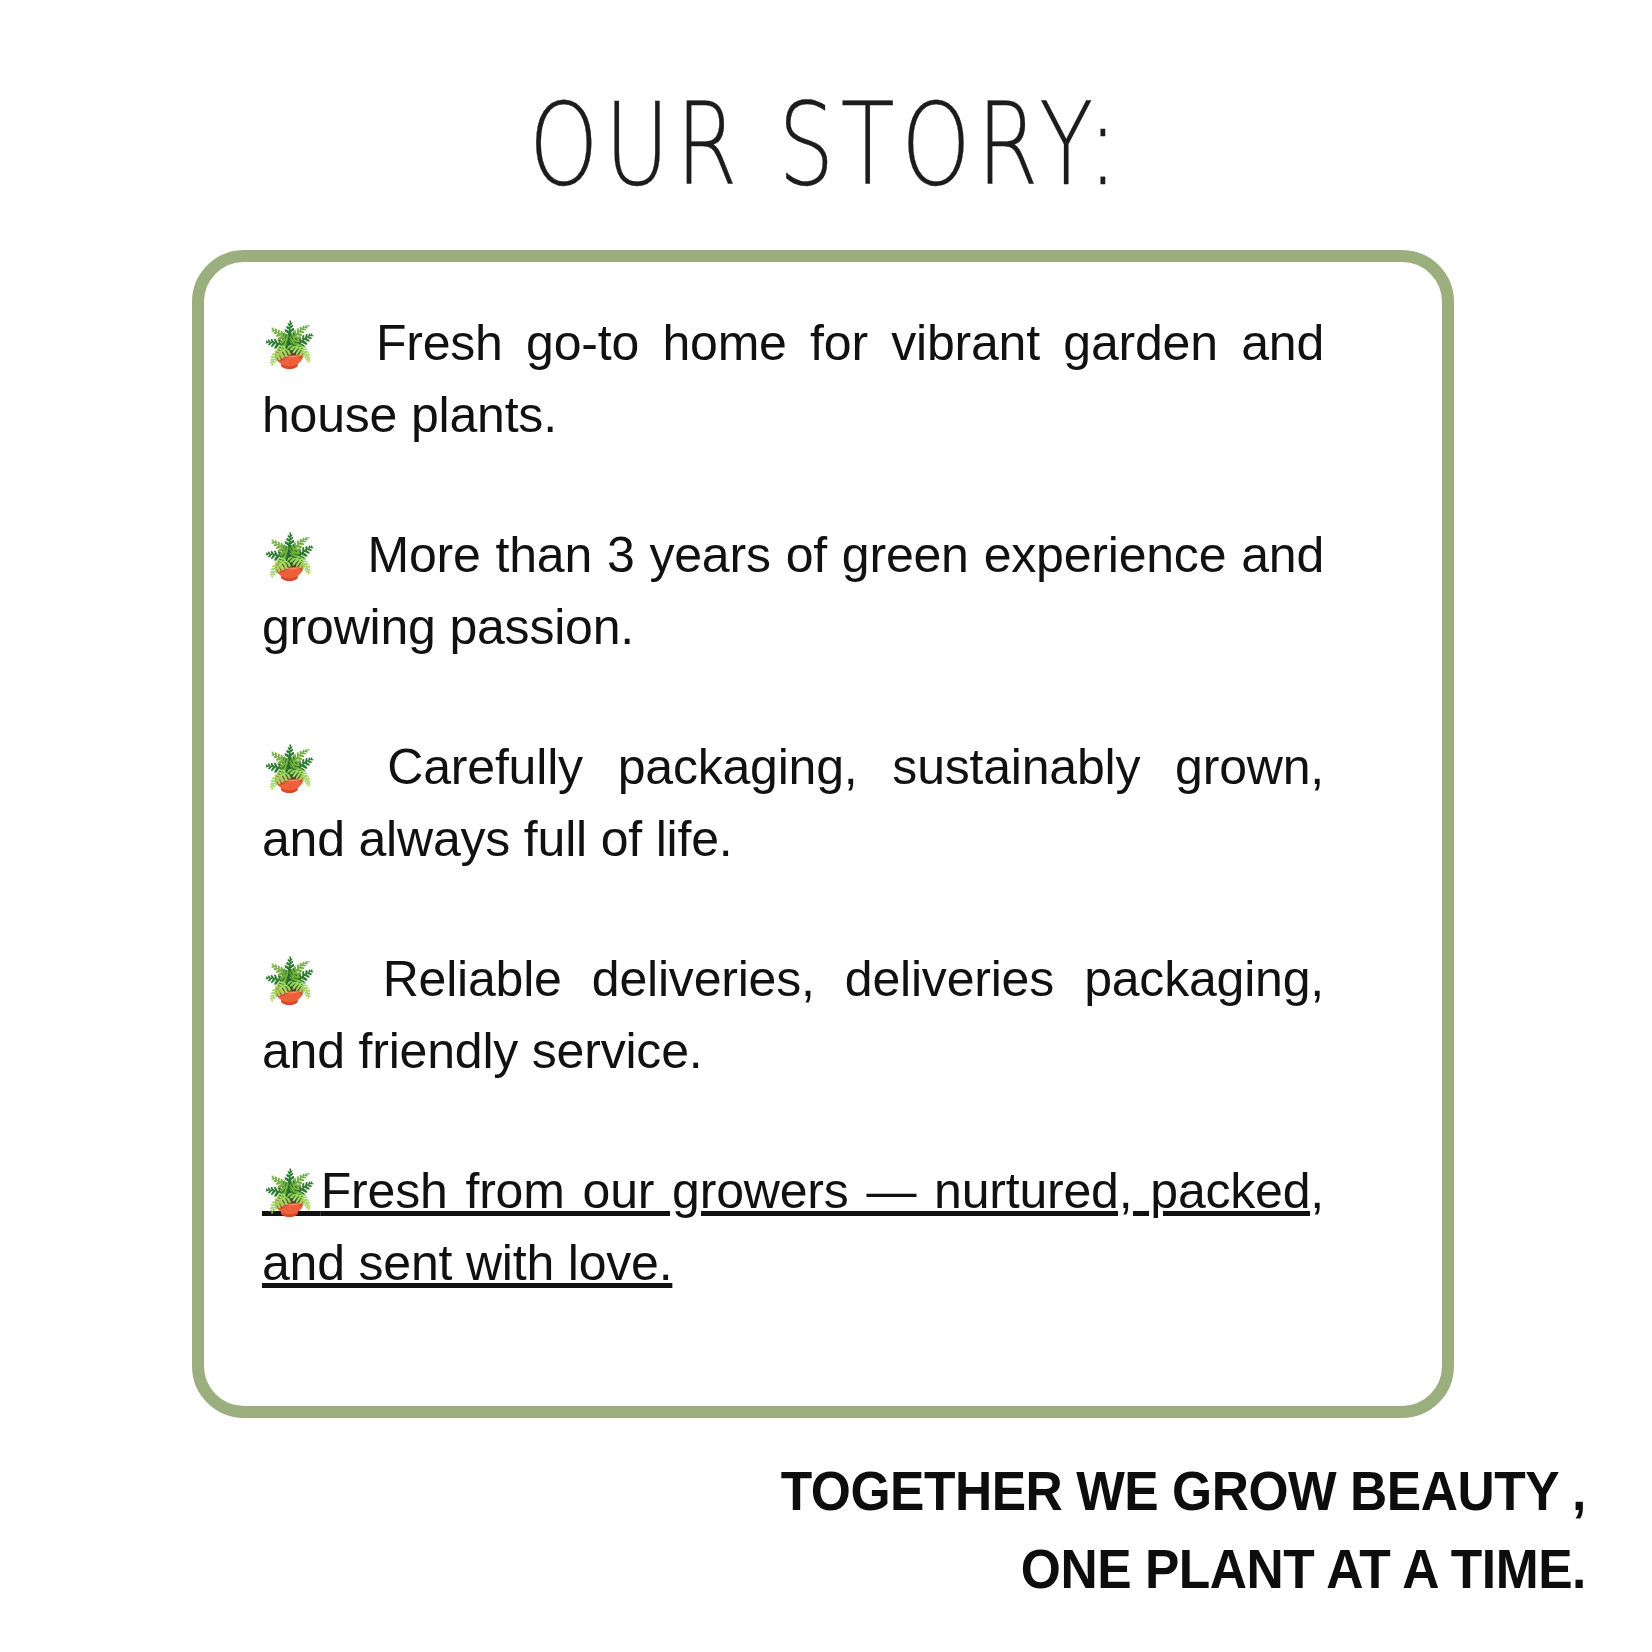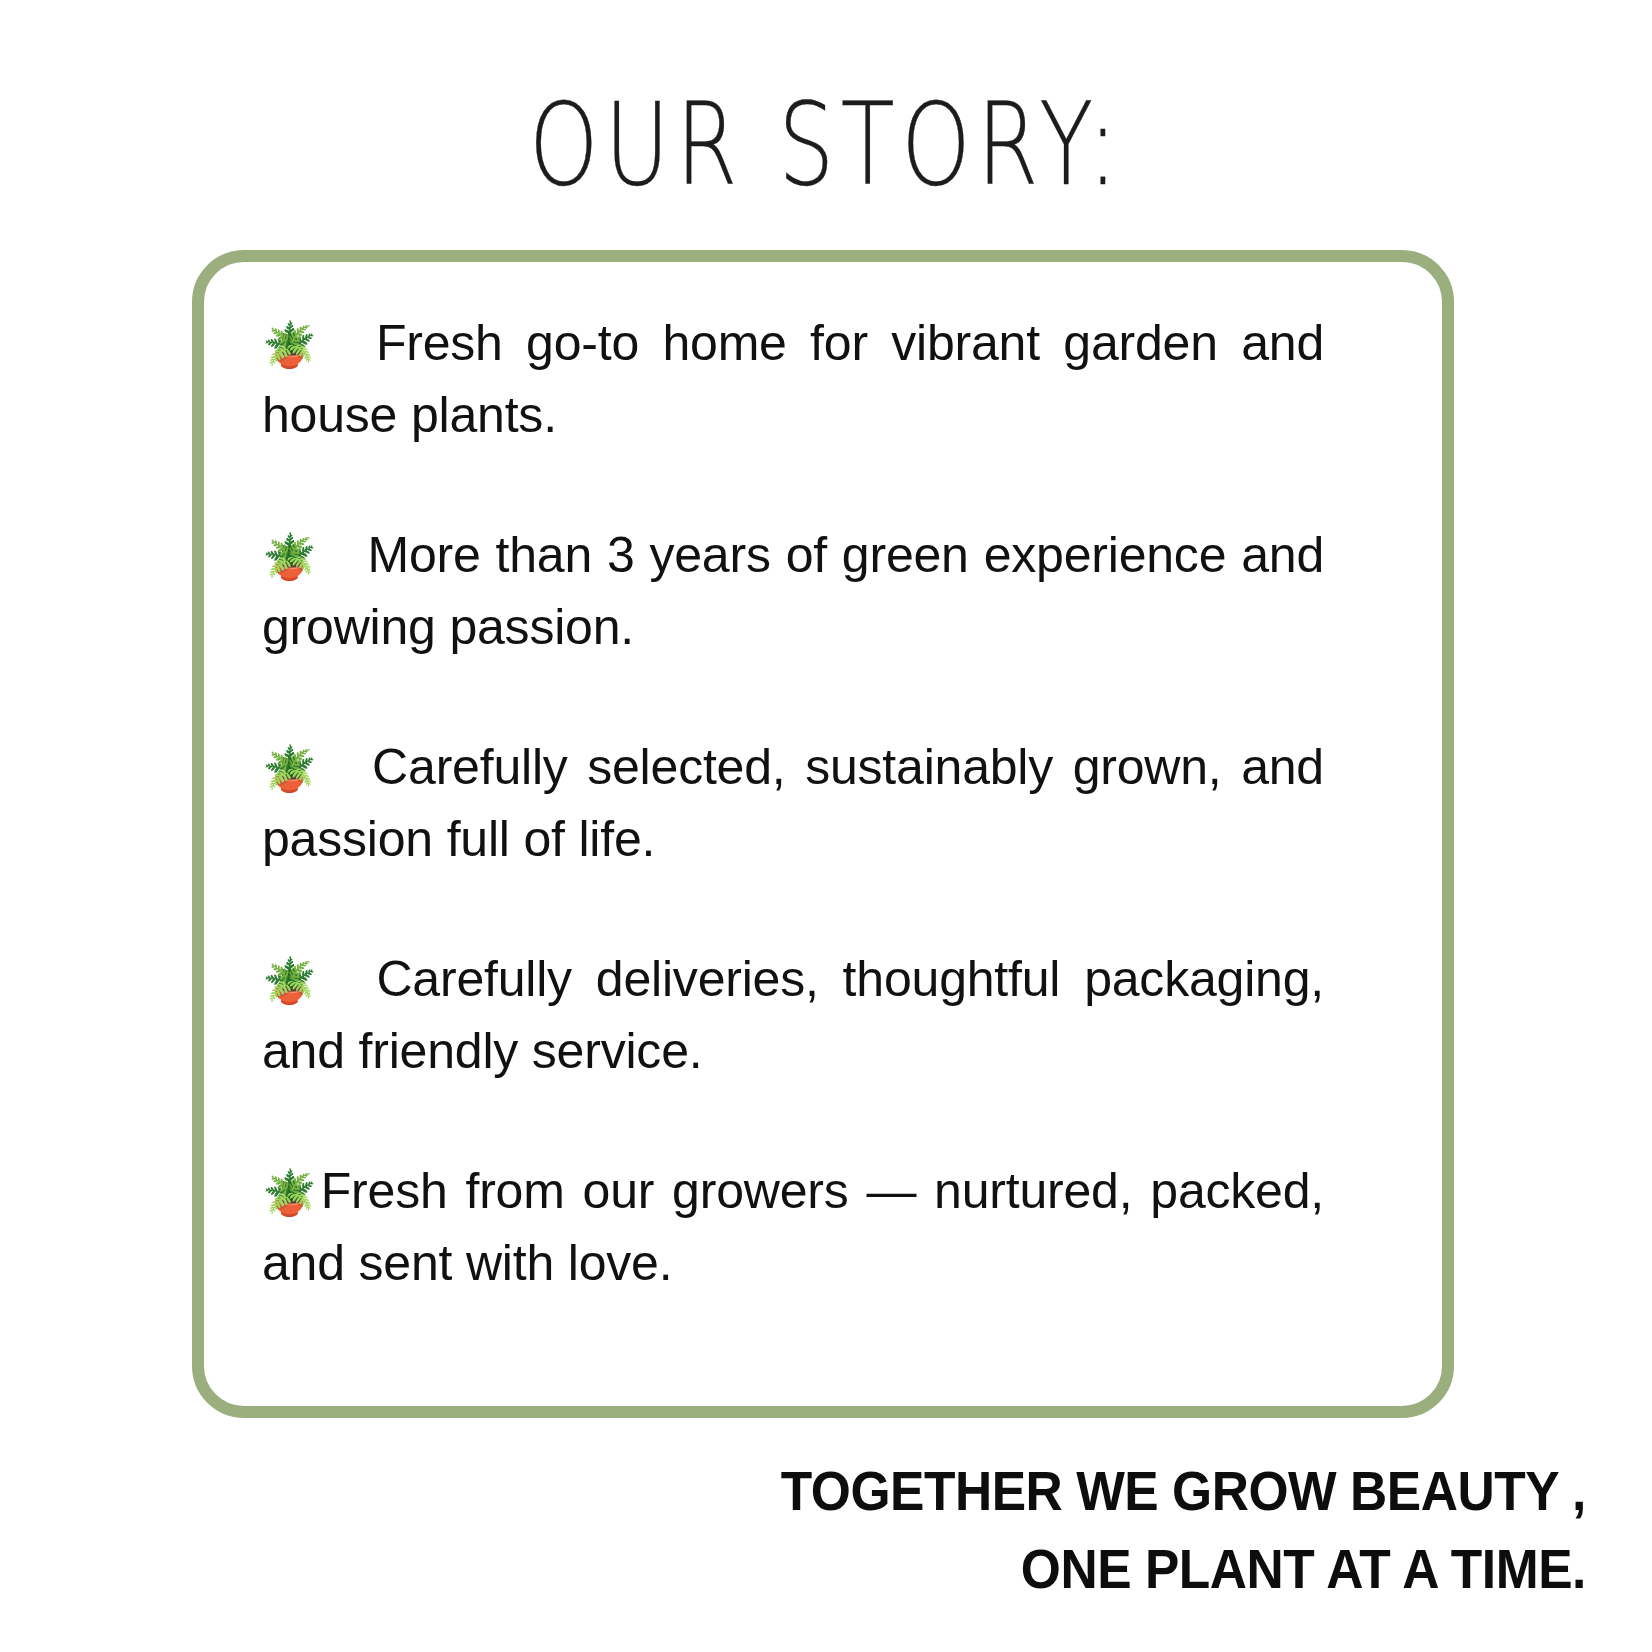--- a/index.html
+++ b/index.html
@@ -71,20 +71,21 @@
     font-size: 50px;
     line-height: 70px;
     color: #111111;
     text-align: justify;
     text-justify: inter-word;
     margin: 0 0 70px 0;
     letter-spacing: -0.2px;
   }
   .bullet:last-child {
     margin-bottom: 0;
+    text-decoration: underline;
   }
   .bullet .emoji {
     font-family: "DejaVu Sans", sans-serif;
     font-size: 44px;
   }
 
   
 
   
   .footer {
@@ -120,25 +121,25 @@
 
       <p class="bullet" style="color: rgb(17, 17, 17);">
         <span class="emoji">🪴</span><span>  </span><span>Fresh go-to home for vibrant garden and house plants.</span>
       </p>
 
       <p class="bullet" style="color: rgb(17, 17, 17);">
         <span class="emoji">🪴</span><span>  </span><span>More than 3 years of green experience and growing passion.</span>
       </p>
 
       <p class="bullet" style="color: rgb(17, 17, 17);">
-        <span class="emoji">🪴</span><span>  </span><span>Carefully selected, sustainably grown, and passion full of life.</span>
+        <span class="emoji">🪴</span><span>  </span><span>Carefully packaging, sustainably grown, and always full of life.</span>
       </p>
 
       <p class="bullet" style="color: rgb(17, 17, 17);">
-        <span class="emoji">🪴</span><span>  </span><span>Carefully deliveries, thoughtful packaging, and friendly service.</span>
+        <span class="emoji">🪴</span><span>  </span><span>Reliable deliveries, deliveries packaging, and friendly service.</span>
       </p>
 
       <p class="bullet" style="color: rgb(17, 17, 17);">
         <span class="emoji">🪴</span><span></span><span>Fresh from our growers — nurtured, packed, and sent with love.</span>
       </p>
 
     </div>
   </div>
 
   <div class="footer">

